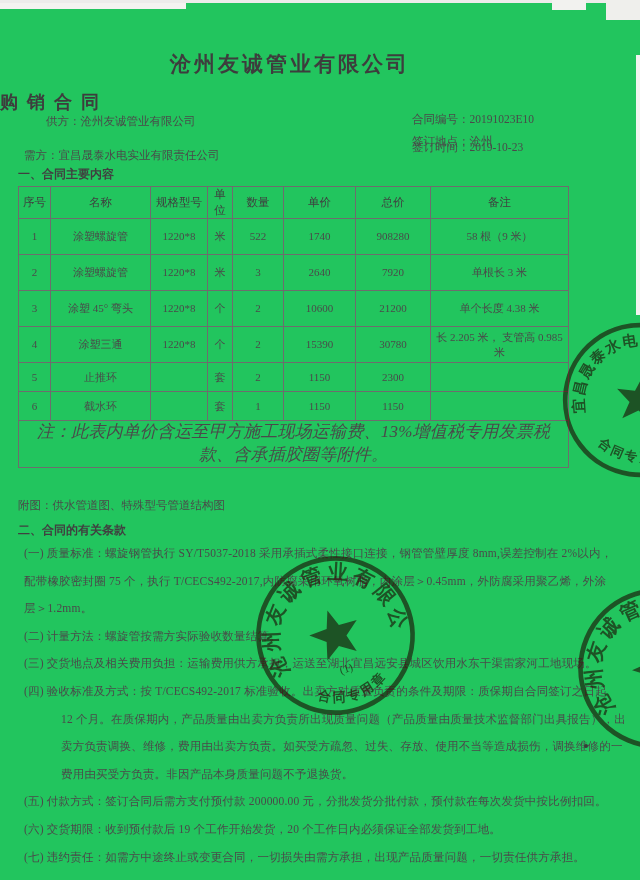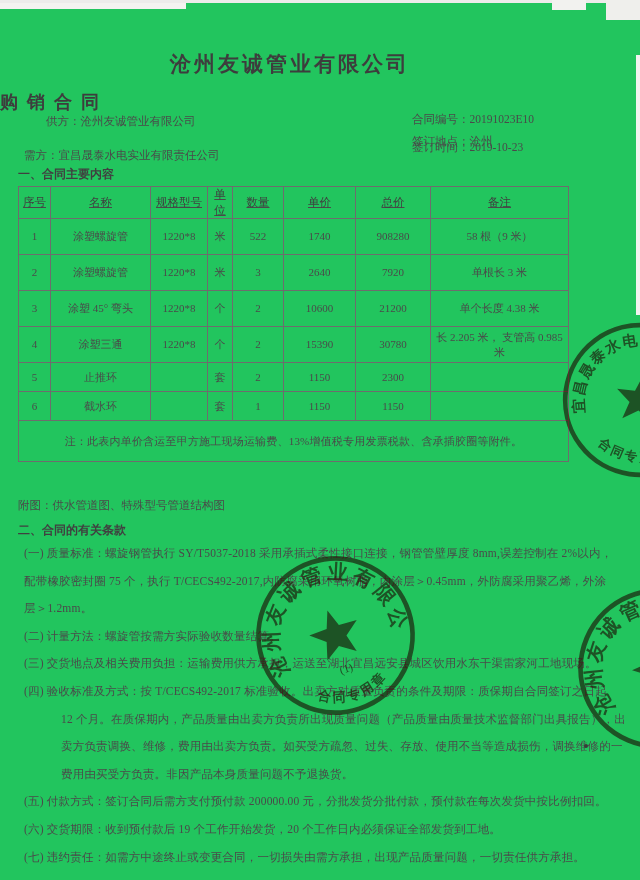--- a/index.html
+++ b/index.html
@@ -32,25 +32,25 @@
   
   table.items{
     position:absolute;left:18px;top:186px;width:550px;
     border-collapse:collapse;table-layout:fixed;
     font-size:11px;color:#4a4a4a;
   }
   table.items td,table.items th{
     border:1px solid #6d6d6d;text-align:center;vertical-align:middle;
     padding:0 3px;font-weight:normal;overflow:hidden;line-height:1.35;
   }
-  tr.hdr{height:29px;text-decoration:underline;} tr.hdr th{font-size:11.5px;color:#3f3f3f;}
+  tr.hdr{height:29px;} tr.hdr th{font-size:11.5px;color:#3f3f3f;}
   tr.r-tall{height:36px;} tr.r-short{height:29px;}
   tr.r-total{height:30px;}
   tr.r-note{height:41px;}
-  td.note-cell{text-align:left;padding:0 4px 0 5px;font-size:11px;letter-spacing:.2px;}
+  td.note-cell{text-align:left;padding:0 4px 0 5px;font-size:17px;letter-spacing:.2px;font-style:italic;}
   td.cn-total{letter-spacing:2px;}
 
   
   .attach{position:absolute;left:18px;top:498px;font-size:11.5px;color:#4a4a4a;}
   .sec2{position:absolute;left:18px;top:522px;font-weight:600;font-size:12px;color:#404040;}
   .clauses{position:absolute;left:24px;top:540px;width:600px;}
   .cl{font-size:11.5px;line-height:27.6px;white-space:nowrap;letter-spacing:.2px;color:#4a4a4a;}
   .cl.indent{padding-left:37px;}
 
   

